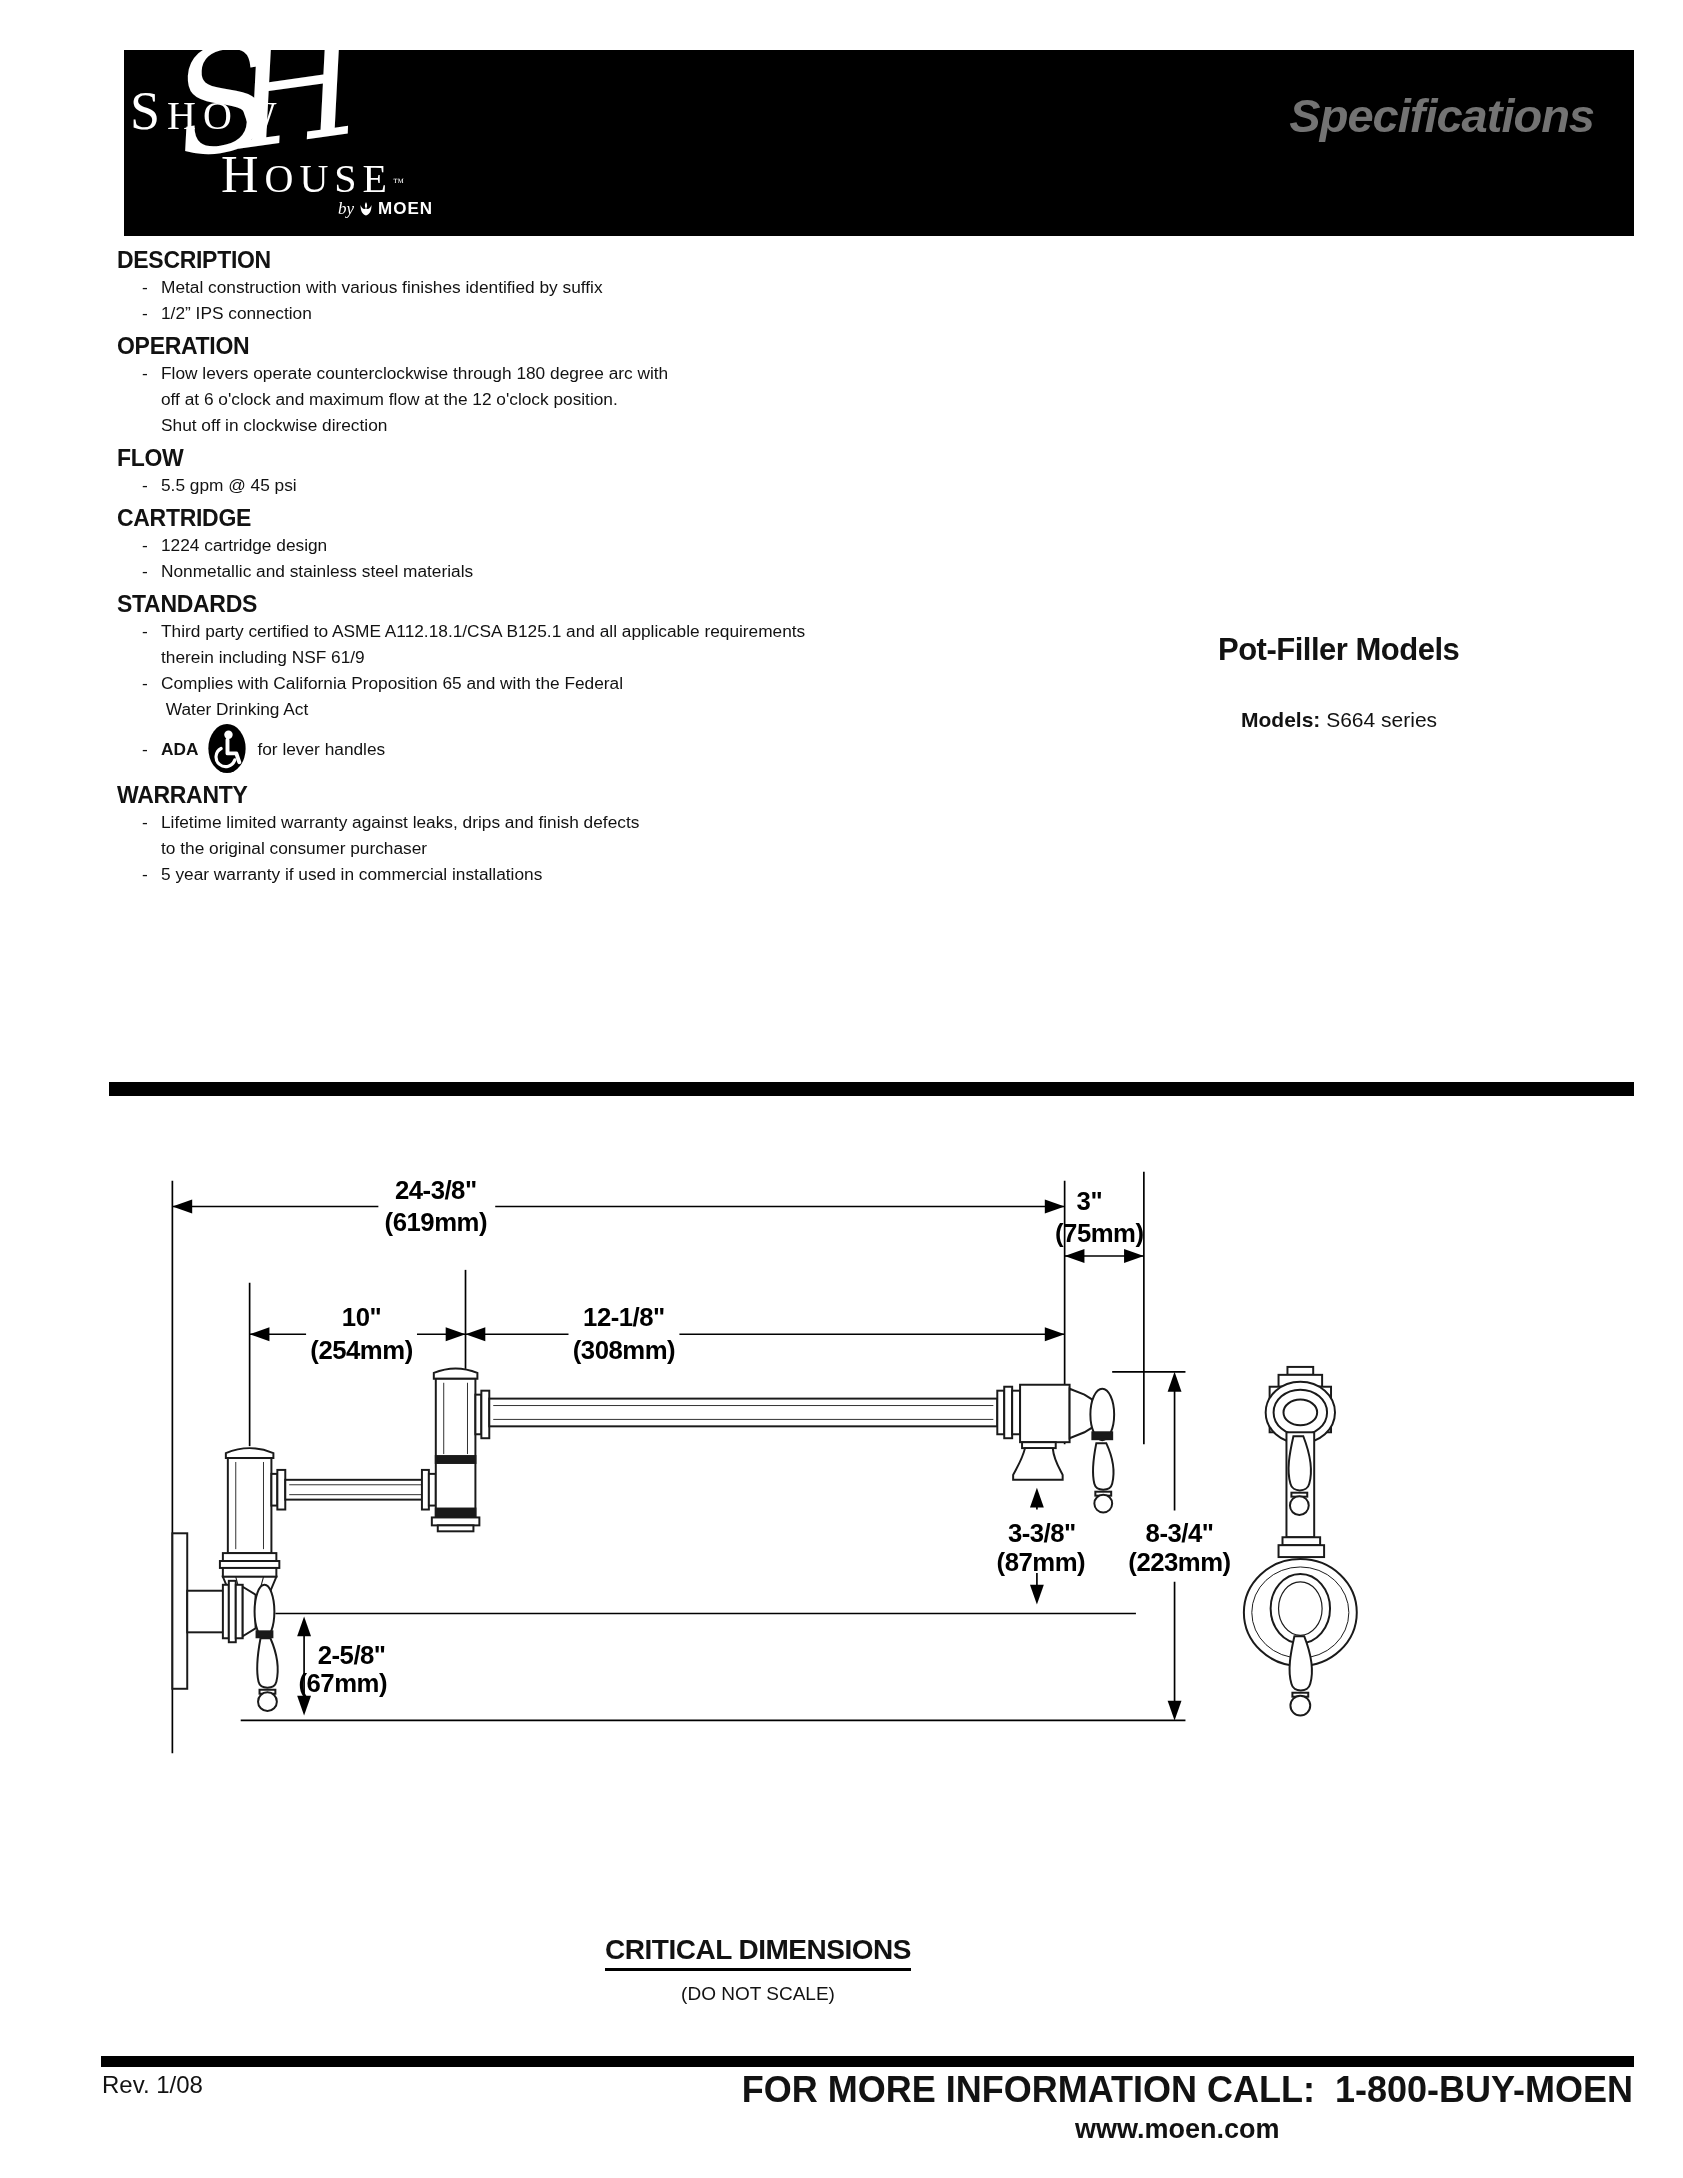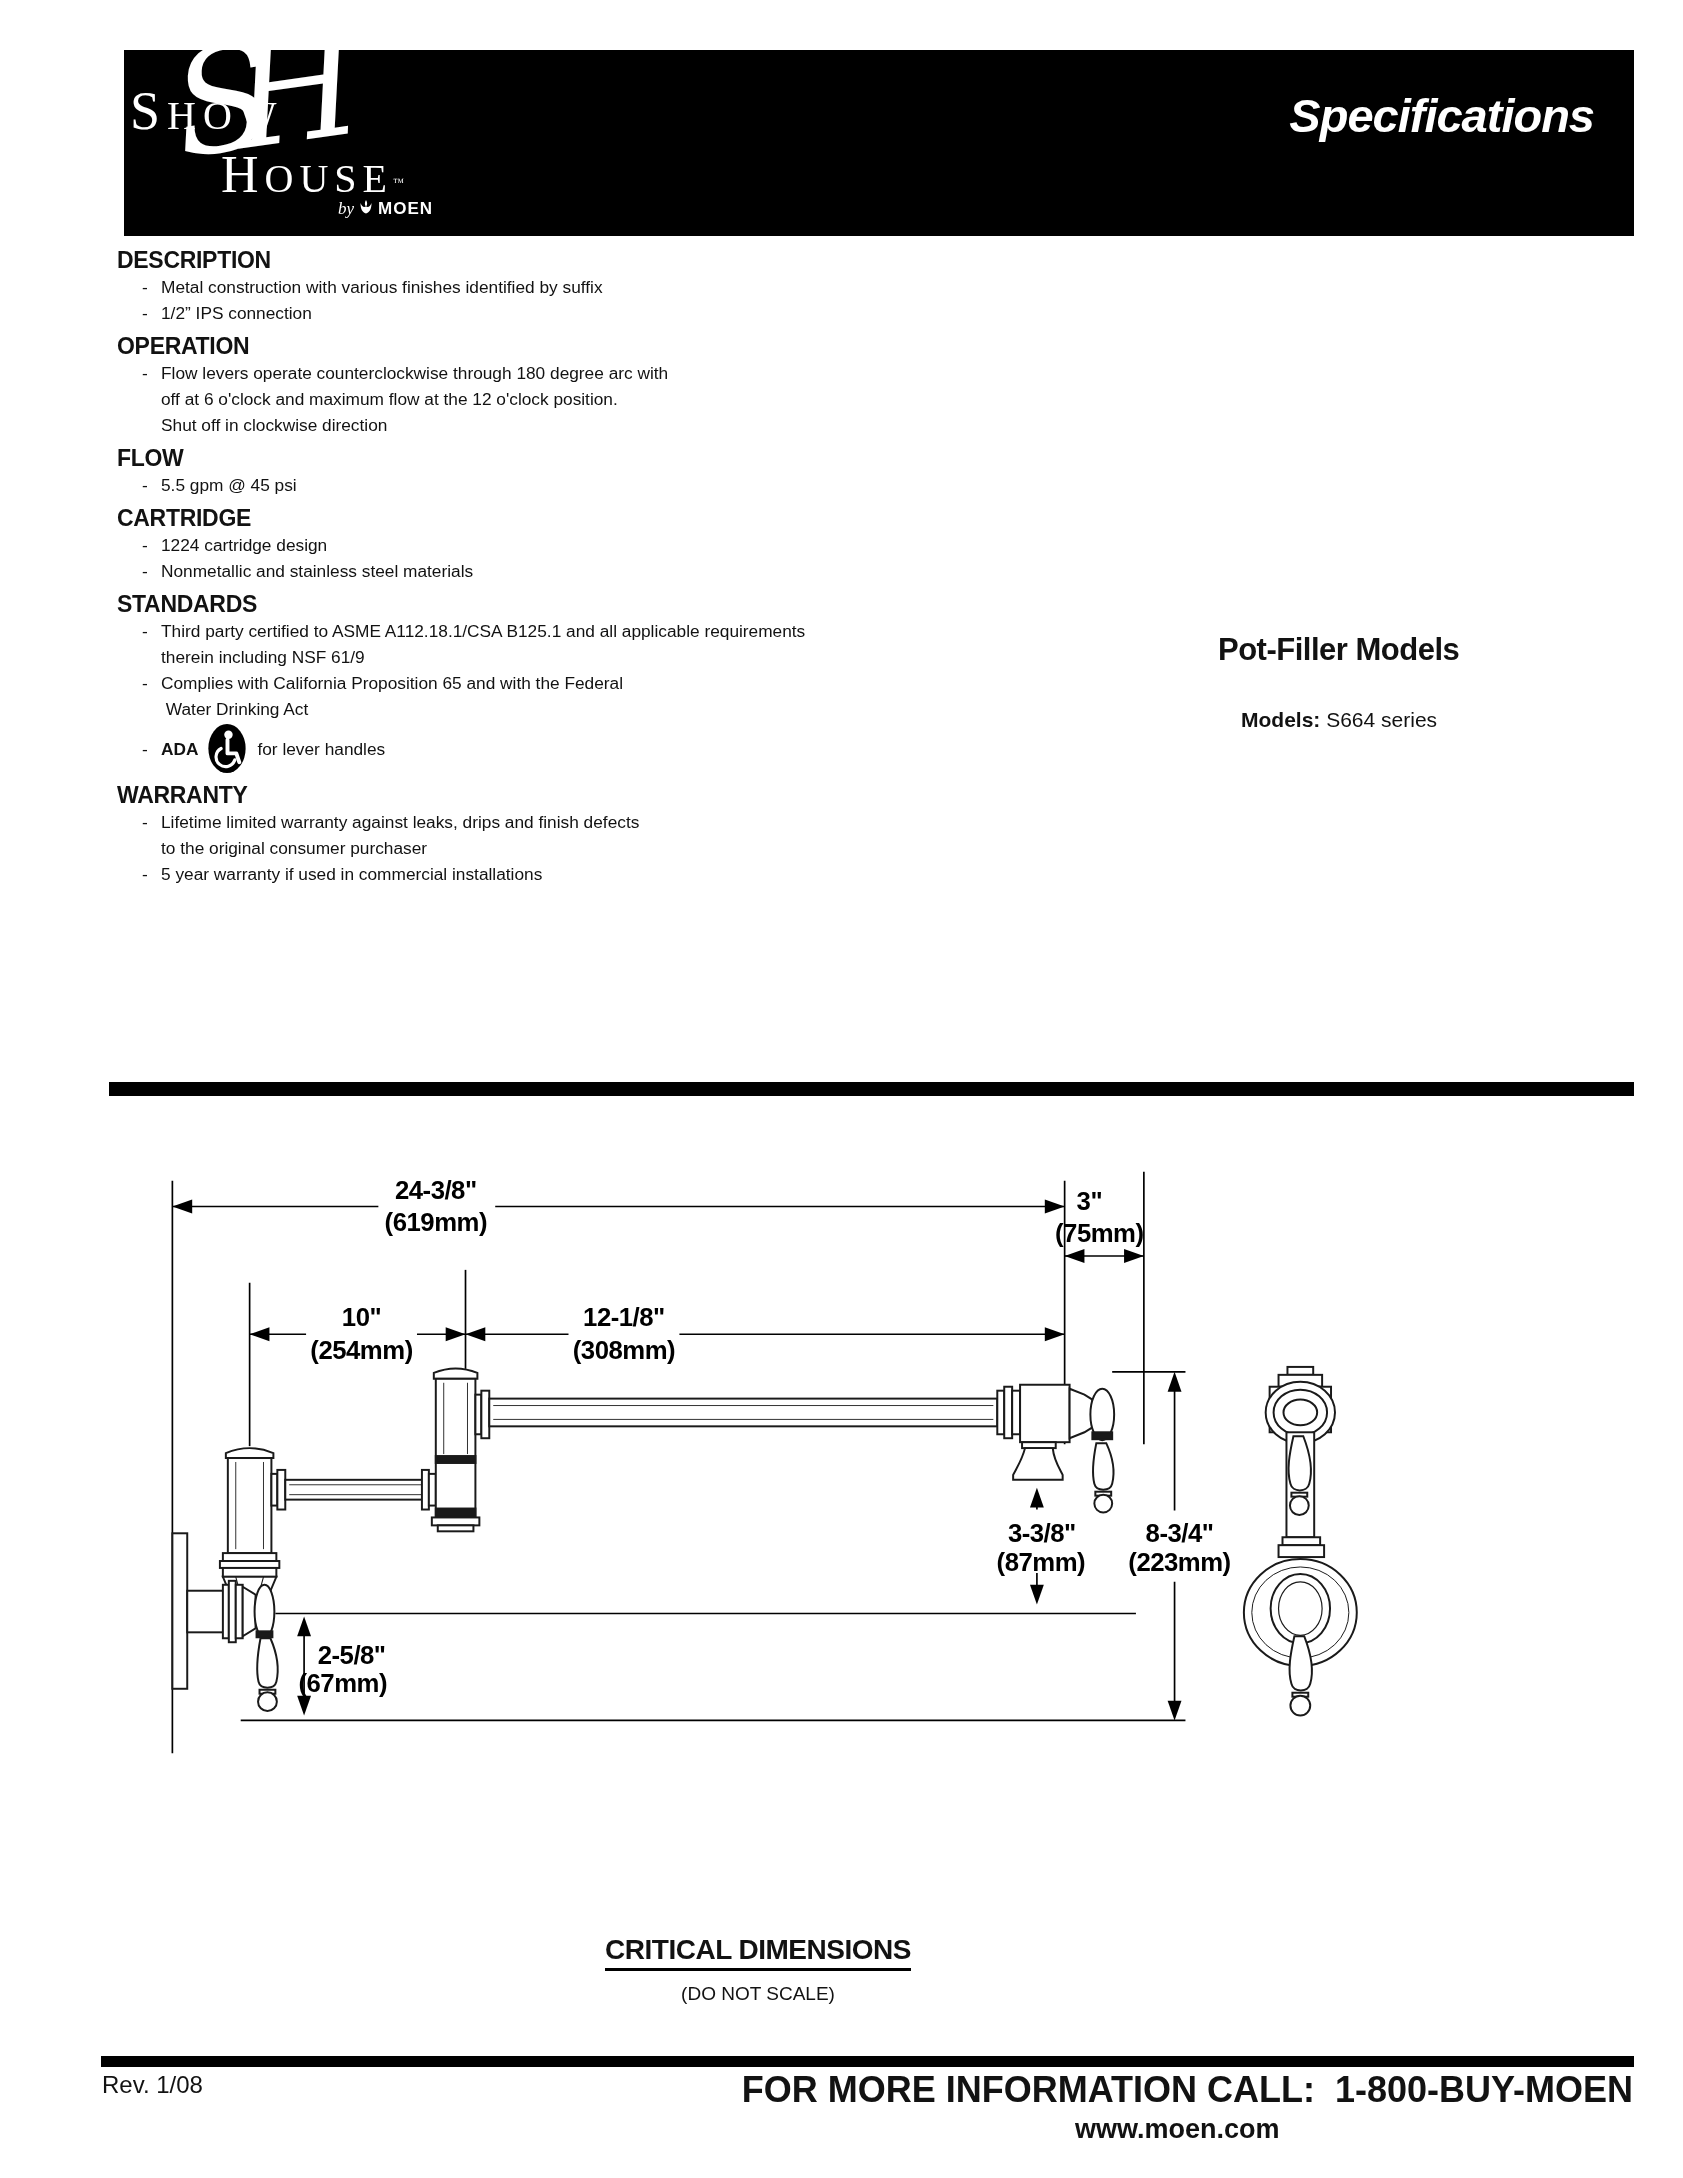--- a/index.html
+++ b/index.html
@@ -9,24 +9,24 @@
   .header{position:absolute;left:124px;top:50px;width:1510px;height:186px;background:#000;}
   .logo{position:absolute;left:0;top:0;width:416px;height:186px;color:#fff;}
   .logo .show{position:absolute;left:6px;top:30px;font-family:"Liberation Serif",serif;letter-spacing:7px;}
   .logo .show .big{font-size:54px;}
   .logo .show .small{font-size:40px;}
   .logo .script{position:absolute;left:50px;top:-26px;font-family:"DejaVu Serif",serif;font-style:italic;font-size:145px;letter-spacing:-40px;transform:rotate(-8deg);line-height:1;}
   .logo .house{position:absolute;left:97px;top:95px;font-family:"Liberation Serif",serif;letter-spacing:6px;}
   .logo .house .big{font-size:52px;}
   .logo .house .small{font-size:40px;}
   .logo .tm{font-size:11px;letter-spacing:0;vertical-align:6px;}
-  .logo .bymoen{position:absolute;left:214px;top:149px;display:flex;gap:4px;}
+  .logo .bymoen{position:absolute;left:214px;top:149px;display:flex;align-items:center;gap:4px;}
   .logo .by{font-family:"Liberation Serif",serif;font-style:italic;font-size:17px;}
   .logo .moen{font-weight:bold;font-size:17px;letter-spacing:1px;}
-  .spec-title{position:absolute;right:40px;top:38px;color:#ffffff;font-size:47px;font-weight:bold;font-style:italic;letter-spacing:-1px;}
+  .spec-title{position:absolute;right:40px;top:38px;color:#737373;font-size:47px;font-weight:bold;font-style:italic;letter-spacing:-1px;}
 
   
   .sections{position:absolute;left:117px;top:240px;width:792px;}
   .sec-heading{font-size:23px;line-height:27px;margin:7px 0 0 0;font-weight:bold;letter-spacing:-0.3px;}
   .row{display:flex;font-size:17.3px;line-height:26px;}
   .row .dash{width:19px;flex:none;padding-left:0;}
   .row{padding-left:25px;}
   .row.cont{padding-left:44px;text-align:right;}
   .row .txt{white-space:pre-wrap;}
   .ada-row{align-items:center;height:53px;}

